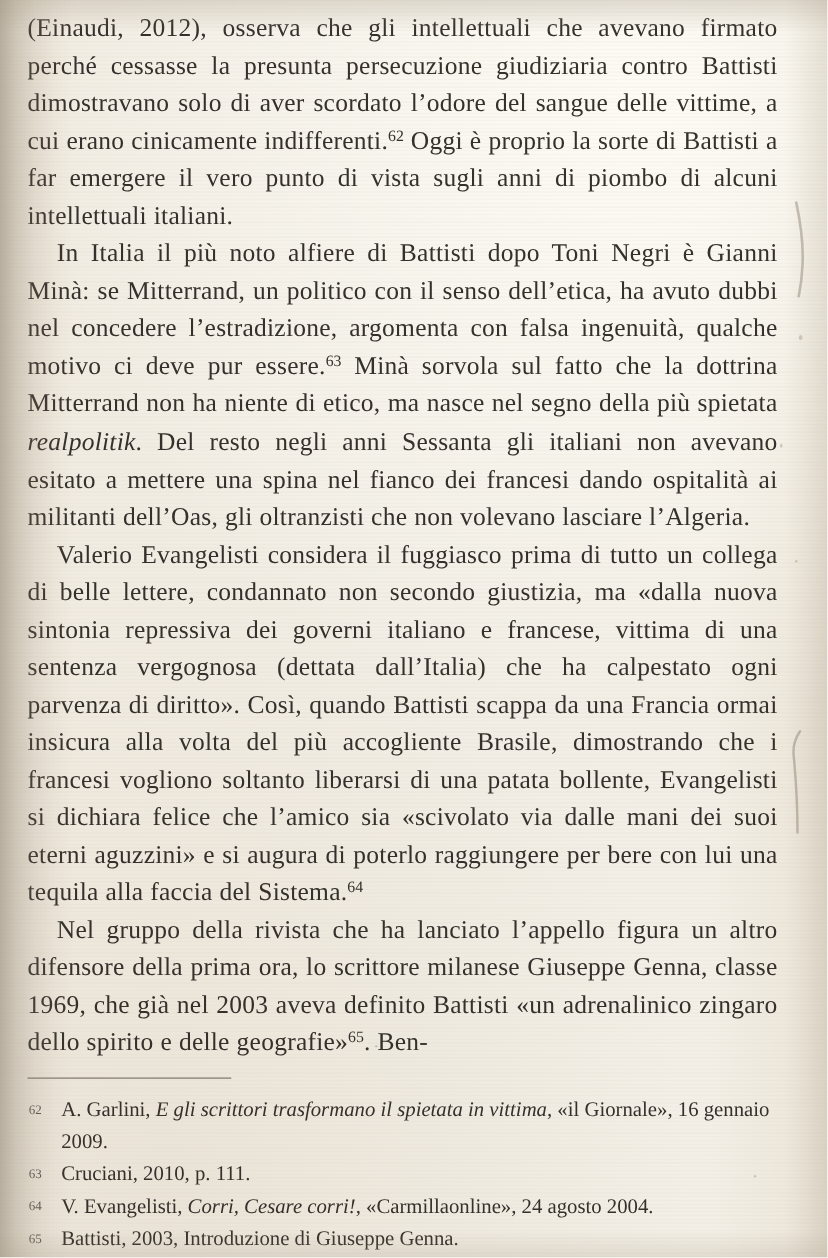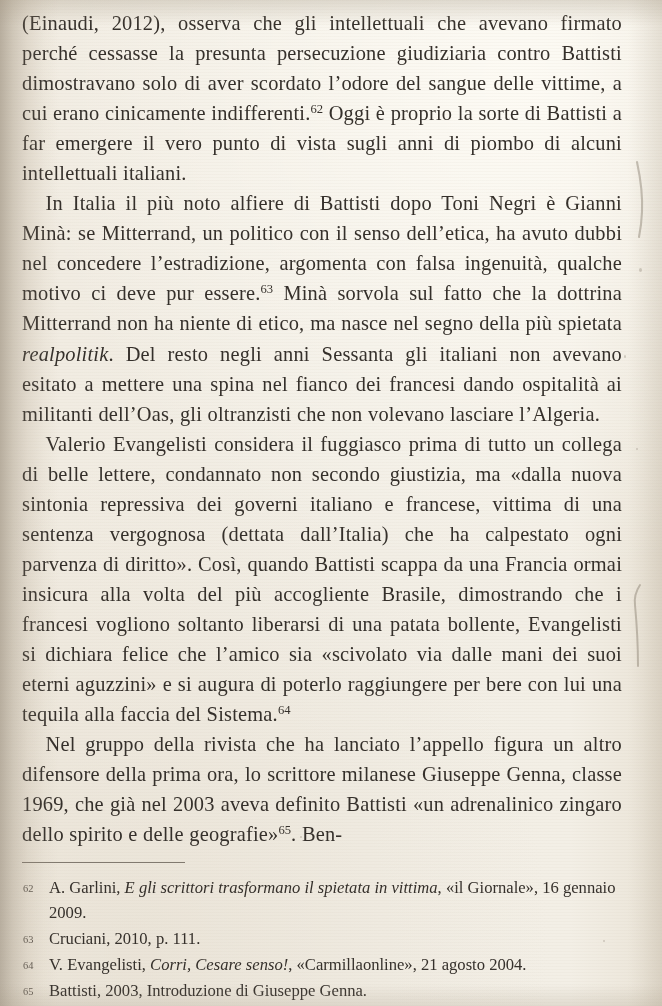--- a/index.html
+++ b/index.html
@@ -165,21 +165,21 @@
         <p class="body indented"><span>Valerio Evangelisti considera il fuggiasco prima di tutto un collega di belle lettere, condannato non secondo giustizia, ma «dalla nuova sintonia repressiva dei governi italiano e francese, vittima di una sentenza vergognosa (dettata dall’Italia) che ha calpestato ogni parvenza di diritto». Così, quando Battisti scappa da una Francia ormai insicura alla volta del più accogliente Brasile, dimostrando che i francesi vogliono soltanto liberarsi di una patata bollente, Evangelisti si dichiara felice che l’amico sia «scivolato via dalle mani dei suoi eterni aguzzini» e si augura di poterlo raggiungere per bere con lui una tequila alla faccia del Sistema.</span><sup class="fnref">64</sup></p>
         <p class="body indented"><span>Nel gruppo della rivista che ha lanciato l’appello figura un altro difensore della prima ora, lo scrittore milanese Giuseppe Genna, classe 1969, che già nel 2003 aveva definito Battisti «un adrenalinico zingaro dello spirito e delle geografie»</span><sup class="fnref">65</sup><span>. Ben-</span></p>
       </div>
   </div>
 
   <div class="footnotes">
     <div class="fn-rule"></div>
     <ul class="fn-list" id="footnote-list">
         <li class="fn-item"><span class="fn-num">62</span><span><span>A. Garlini, </span><i>E gli scrittori trasformano il spietata in vittima</i><span>, «il Giornale», 16 gennaio 2009.</span></span></li>
         <li class="fn-item"><span class="fn-num">63</span><span><span>Cruciani, 2010, p. 111.</span></span></li>
-        <li class="fn-item"><span class="fn-num">64</span><span><span>V. Evangelisti, </span><i>Corri, Cesare senso!</i><span>, «Carmillaonline», 21 agosto 2004.</span></span></li>
+        <li class="fn-item"><span class="fn-num">64</span><span><span>V. Evangelisti, </span><i>Corri, Cesare corri!</i><span>, «Carmillaonline», 24 agosto 2004.</span></span></li>
         <li class="fn-item"><span class="fn-num">65</span><span><span>Battisti, 2003, Introduzione di Giuseppe Genna.</span></span></li>
       </ul>
   </div>
 
   <svg class="pencil" style="left:628px; top:160px;" width="26" height="80" viewBox="0 0 26 80">
     <path d="M9 2 C12 16, 15 32, 14 52 C13.6 62, 12.4 70, 11 77" fill="none" stroke="#7d7364" stroke-width="2.1" stroke-linecap="round"></path>
   </svg>
 
   <svg class="pencil" style="left:627px; top:583px;" width="26" height="86" viewBox="0 0 26 86">
     <path d="M13 2 C9 8, 7 14, 8 22 C9.5 38, 11 56, 11 83" fill="none" stroke="#7d7364" stroke-width="2.0" stroke-linecap="round"></path>

